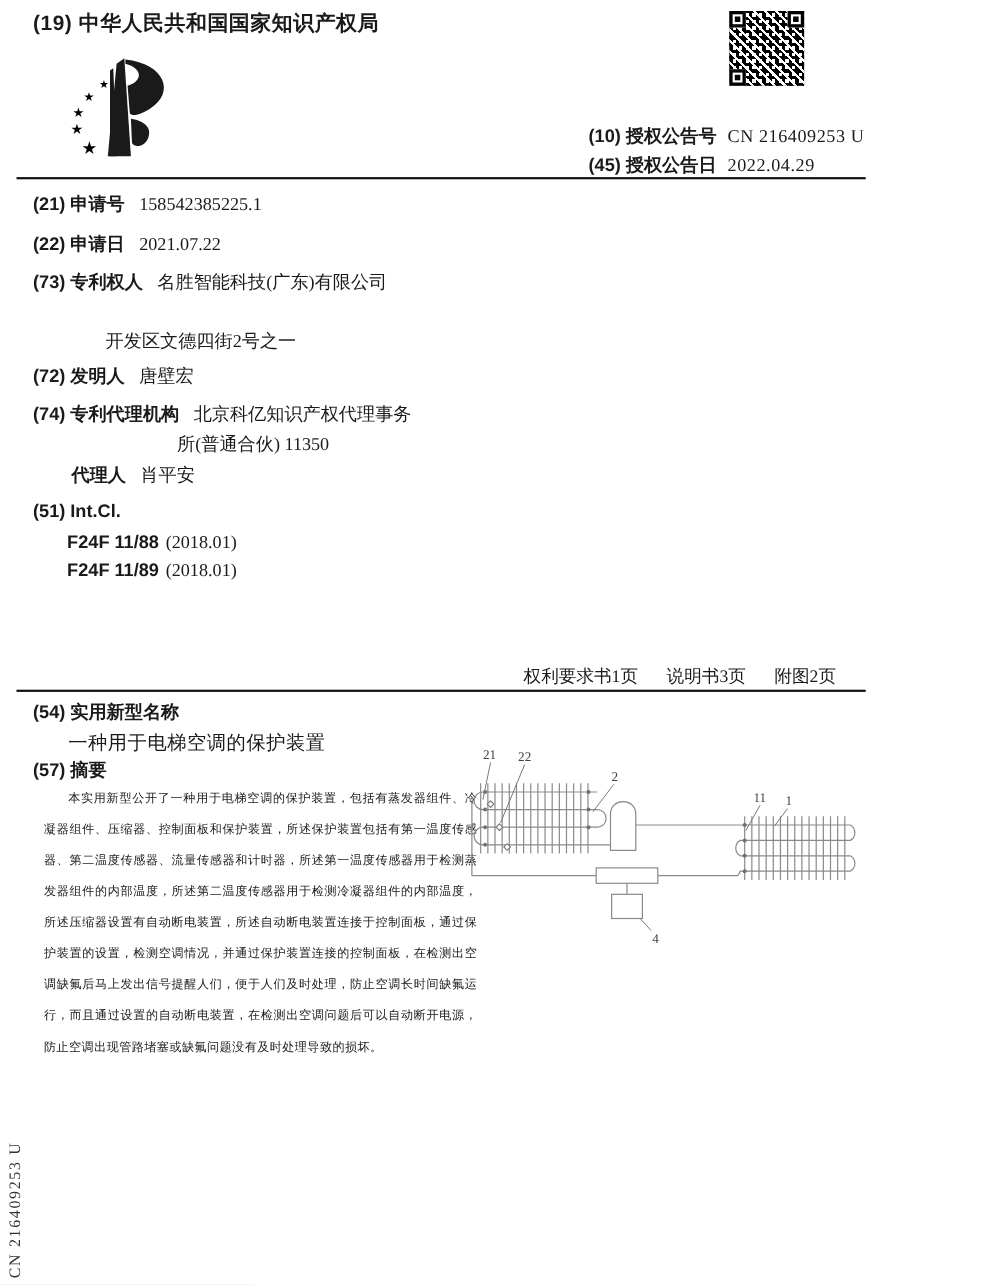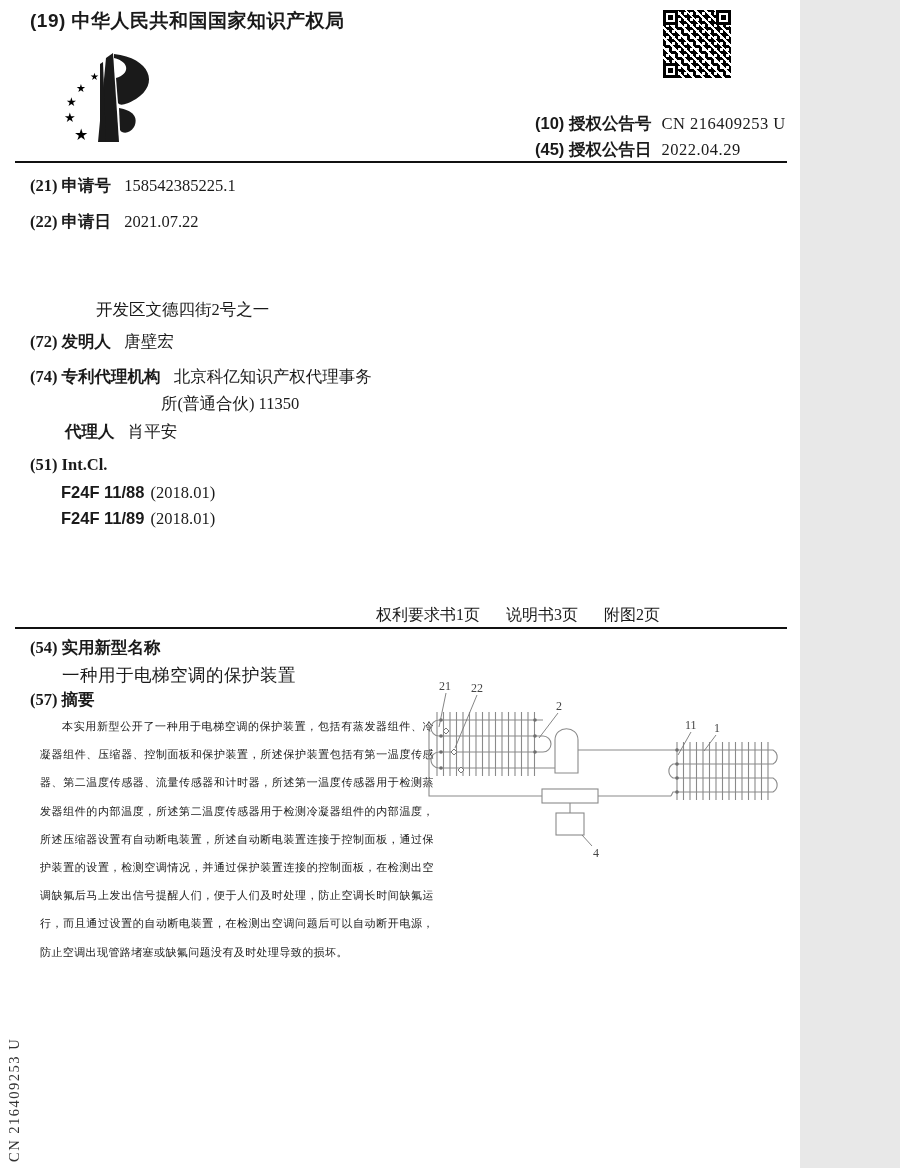--- a/index.html
+++ b/index.html
@@ -1,27 +1,27 @@
 <!DOCTYPE html>
 <html><head>
 <meta charset="utf-8">
 <style>
   html,body{margin:0;padding:0;background:#e8e8e8;}
-  #page{position:relative;width:800px;height:1168px;background:#ffffff;overflow:hidden;
+  #page{position:relative;width:900px;height:1168px;background:#ffffff;overflow:hidden;
         font-family:"Liberation Serif","DejaVu Serif",serif;color:#1a1a1a;}
   .abs{position:absolute;}
   .hei{font-family:"Liberation Sans","DejaVu Sans",sans-serif;font-weight:700;}
   .hr{position:absolute;left:15px;width:772px;height:2px;background:#111;}
   .office{left:30px;top:8px;font-size:19px;letter-spacing:.5px;}
   .doctitle{left:292px;top:56px;font-size:29px;letter-spacing:1px;}
   .pubrow{left:535px;font-size:16px;white-space:nowrap;}
   .pubrow .lab{font-family:"Liberation Sans","DejaVu Sans",sans-serif;font-weight:700;font-size:16.5px;}
   .pubrow .val{font-size:16.5px;letter-spacing:.5px;margin-left:6px;}
   .bibrow{font-size:16.5px;white-space:nowrap;}
-  .bibrow .lab{font-family:Liberation Serif, serif;font-weight:700;}
+  .bibrow .lab{font-family:Liberation Sans, sans-serif;font-weight:700;}
   .bibrow .val{margin-left:9px;}
   .intcl-code{font-family:"Liberation Sans","DejaVu Sans",sans-serif;font-weight:700;text-align:center;}
   .intcl-ver{margin-left:2px;}
   .pagesinfo{top:605px;right:140px;font-size:16px;}
   .pagesinfo span{margin-left:22px;}
   .abstract{left:40px;top:712px;width:394px;font-size:11px;line-height:28.2px;
             text-align:justify;text-indent:2em;letter-spacing:.4px;}
   .sidenum{left:6px;top:1162px;transform:rotate(-90deg);transform-origin:0 0;
            white-space:nowrap;font-size:14.5px;letter-spacing:1.5px;color:#333;}
   
@@ -75,20 +75,24 @@
   <div class="hr" style="top:161px;"></div>
 
   <div class="abs bibrow" style="left:30px;top:175px;">
     <span class="lab">(21) 申请号</span>
     <span class="val">158542385225.1</span>
   </div>
   <div class="abs bibrow" style="left:30px;top:211px;">
     <span class="lab">(22) 申请日</span>
     <span class="val">2021.07.22</span>
   </div>
+  <div class="abs bibrow" style="left:30px;top:246px;">
+    <span class="lab">(73) 专利权人</span>
+    <span class="val">名胜智能科技(广东)有限公司</span>
+  </div>
   <div class="abs bibrow" style="left:96px;top:299px;">
     <span class="val" style="margin-left:0;">开发区文德四街2号之一</span>
   </div>
   <div class="abs bibrow" style="left:30px;top:331px;">
     <span class="lab">(72) 发明人</span>
     <span class="val">唐壁宏</span>
   </div>
   <div class="abs bibrow" style="left:30px;top:366px;">
     <span class="lab">(74) 专利代理机构</span>
     <span class="val">北京科亿知识产权代理事务</span>

